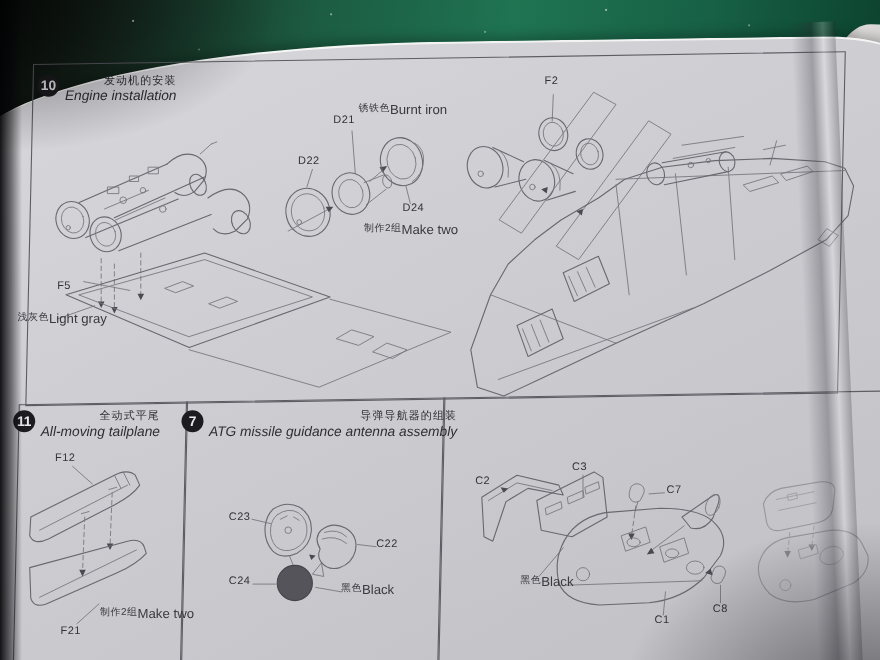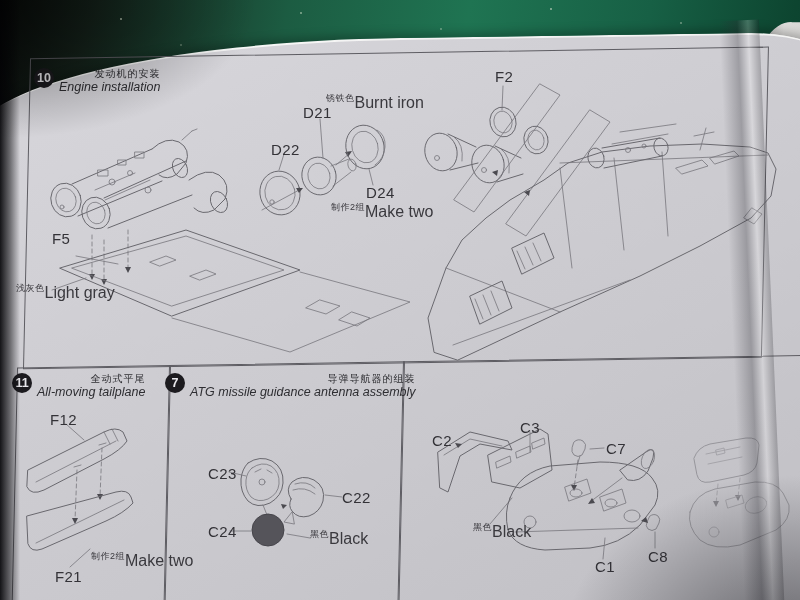--- a/index.html
+++ b/index.html
@@ -27,24 +27,24 @@
   
   .content{position:absolute;inset:0;filter:blur(0.3px);}
   .frames{position:absolute;inset:0;transform:rotate(-0.9deg) skewX(-2.2deg);transform-origin:40px 60px;}
   .frame{position:absolute;border:1.4px solid #5e5d63;}
   .hdr{position:absolute;display:flex;align-items:flex-start;gap:5px;color:#2e2e32;}
   .num{flex:0 0 auto;width:20px;height:20px;border-radius:50%;background:#1c1b1f;color:#e9e8ec;
        font-weight:bold;font-size:12.5px;display:flex;align-items:center;justify-content:center;}
   .t{display:flex;flex-direction:column;line-height:1.05;padding-top:1px;align-items:flex-end;}
   .t .zh{font-size:10px;letter-spacing:1px;}
   .t .en{font-size:12.5px;margin-top:1px;font-style:italic;}
-  .lbl{position:absolute;font-size:15px;letter-spacing:.4px;color:#333237;}
+  .lbl{position:absolute;font-size:10px;letter-spacing:.4px;color:#333237;}
   .note{position:absolute;display:flex;flex-direction:row;line-height:1.2;color:#3a393e;}
   .note .zh{font-size:9px;letter-spacing:.5px;}
-  .note .en{font-size:16px;}
+  .note .en{font-size:12px;}
   svg.art{position:absolute;left:0;top:0;}
   svg.art *{vector-effect:non-scaling-stroke;}
   .ln{stroke:#69686e;stroke-width:1;fill:none;stroke-linecap:round;stroke-linejoin:round;}
   .ln2{stroke:#77767c;stroke-width:.8;fill:none;stroke-linecap:round;}
   .dash{stroke-dasharray:4 3;}
   .ah{fill:#4b4a50;stroke:none;}
   .faint{opacity:.5;}
   
   .left-shade{position:absolute;left:0;top:0;width:20px;height:600px;
       background:linear-gradient(to right,rgba(4,4,7,.92),rgba(4,4,7,.5) 50%,rgba(4,4,7,0));}
@@ -245,21 +245,21 @@
       </span>
     </div>
     <div class="hdr" style="left:165px;top:373px">
       <span class="num">7</span>
       <span class="t">
         <span class="zh">导弹导航器的组装</span>
         <span class="en">ATG missile guidance antenna assembly</span>
       </span>
     </div>
 
-    <span class="lbl" style="left:52px;top:230px">F5</span>
+    <span class="lbl" style="left:52px;top:255px">F5</span>
     <span class="lbl" style="left:495px;top:68px">F2</span>
     <span class="lbl" style="left:271px;top:141px">D22</span>
     <span class="lbl" style="left:303px;top:104px">D21</span>
     <span class="lbl" style="left:366px;top:184px">D24</span>
     <div class="note" style="left:326px;top:93px">
       <span class="zh">锈铁色</span>
       <span class="en">Burnt iron</span>
     </div>
     <div class="note" style="left:16px;top:283px">
       <span class="zh">浅灰色</span>

